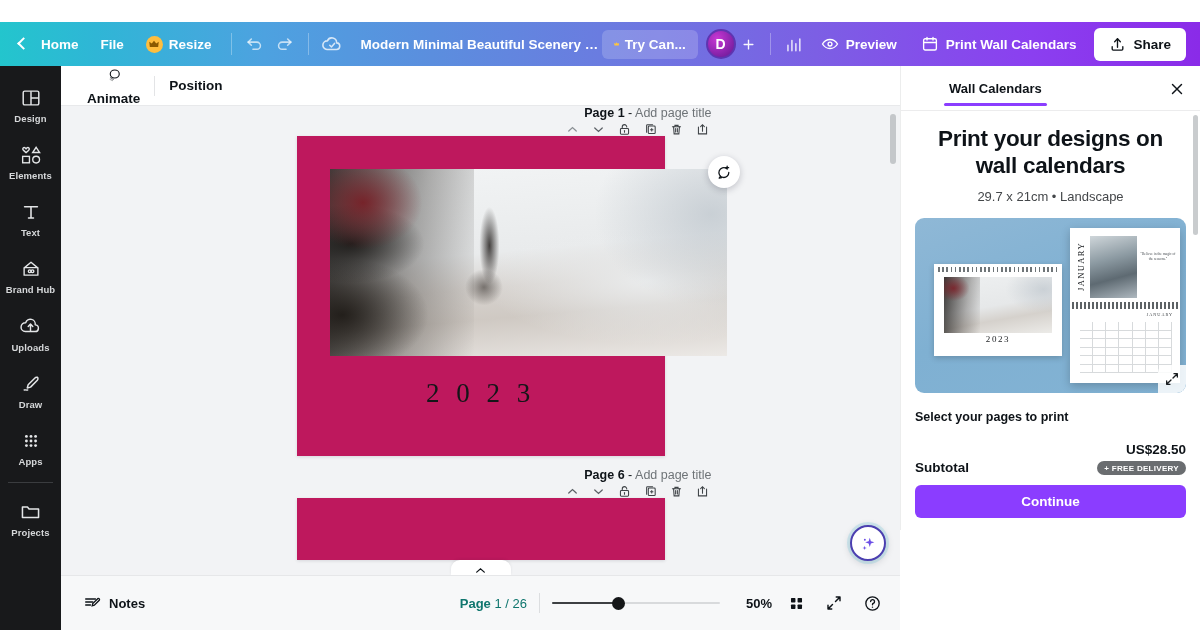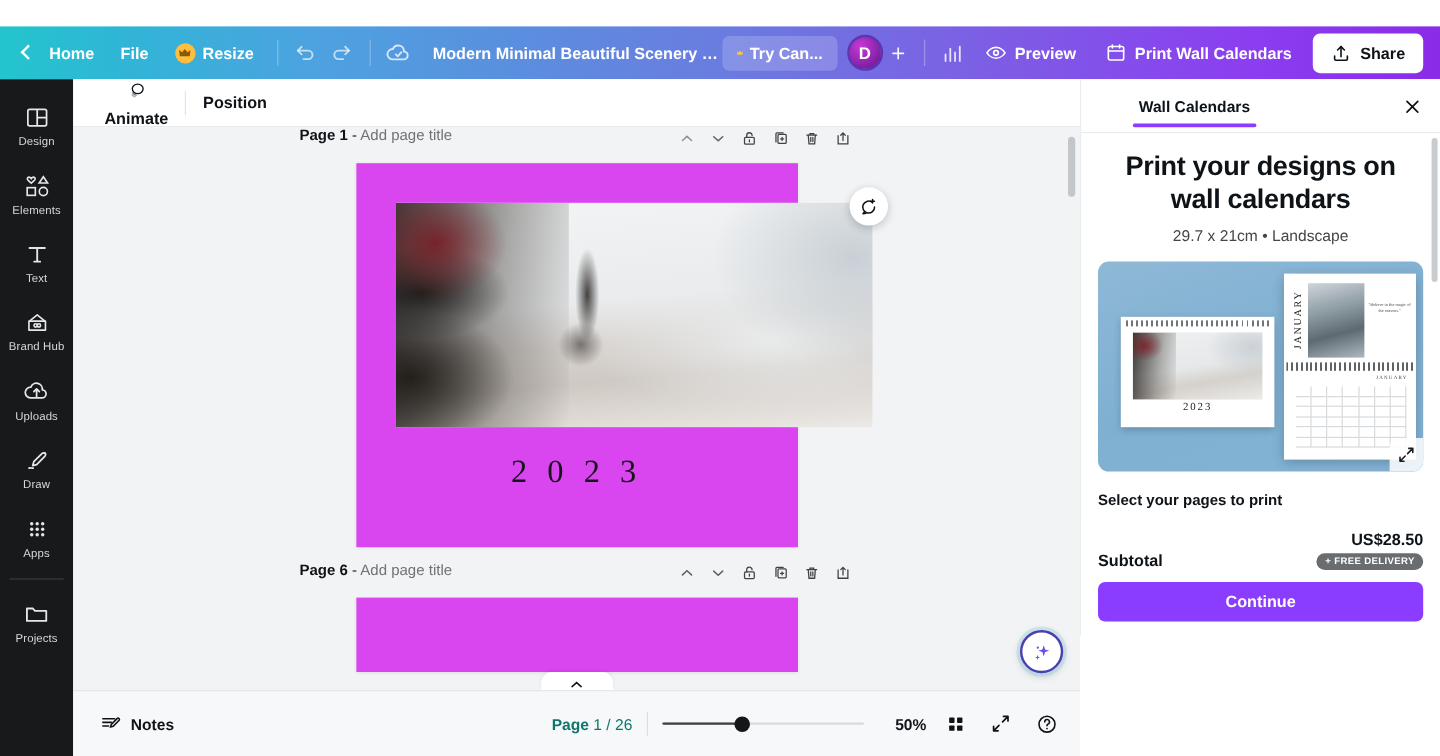--- a/index.html
+++ b/index.html
@@ -79,21 +79,21 @@
   
   .rail {
     position:absolute; top: 66px; left:0; width: 61px; height: 564px;
     background: #18191b; display:flex; flex-direction:column; align-items:center;
     padding-top: 10px;
   }
   .rail-item {
     width: 61px; padding: 11px 0 9px; display:flex; flex-direction:column;
     align-items:center; gap:4px; cursor:pointer;
   }
-  .rail-item .lbl { color:#d6d8da; font-size: 9.5px; letter-spacing:.1px; }
+  .rail-item .lbl { color:#d6d8da; font-size: 9.5px; letter-spacing:.1px;font-weight:bold; }
   .rail-divider{ width:45px;height:1px;background:#3a3c3f; margin: 6px 0; }
 
   
   .toolbar {
     position:absolute; top:66px; left:61px; width: 839px; height: 40px;
     background:#fff; border-bottom: 1px solid #e8e9eb;
     display:flex; align-items:center; padding-left:12px; gap:0px;
   }
   .tb-item {
     display:flex; align-items:center; gap:7px;
@@ -101,31 +101,31 @@
     padding: 6px 14px; border-radius:5px; cursor:pointer;flex-direction:column;
   }
   .tb-sep{ width:1px;height:20px;background:#e3e4e6; }
 
   
   .canvas-wrap {
     position:absolute; top:106px; left:61px; width:839px; height: 469px;
     background:#f2f3f5; overflow:hidden;
   }
   .page-header {
-    display:flex; align-items:flex-start; padding: 0 0 0 0;
-    width: 462px; margin: 0 auto; height:30px;
+    display:flex; align-items:flex-end; padding: 0 0 0 0;
+    width: 462px; margin: 0 auto; height:30px;flex-direction:column;
   }
   .page-label { font-size:12.5px; color:#0e1318; }
   .page-label b { font-weight:bold; }
   .page-label span.sub { color:#6e7377; }
   .ph-spacer{flex:1;}
   .ph-icons{ display:flex; align-items:center; gap:8px; }
   .ph-icon{ width:18px;height:18px;display:flex;align-items:center;justify-content:center;cursor:pointer; }
   .page-card {
-    width: 368px; margin: 0 auto; background:#d946ef;
+    width: 368px; margin: 0 auto; background:#be185d;
     box-shadow: 0 1px 3px rgba(20,20,40,.12);
     position:relative;
   }
   .page1 { height: 320px; }
   .page2 { height: 62px; }
 
   .cal-photo {
     position:absolute; left: 33px; top: 33px; width: 397px; height: 187px;
     background:
       radial-gradient(ellipse 42% 70% at 96% 24%, rgba(190,198,205,.75), rgba(255,255,255,0) 70%),

